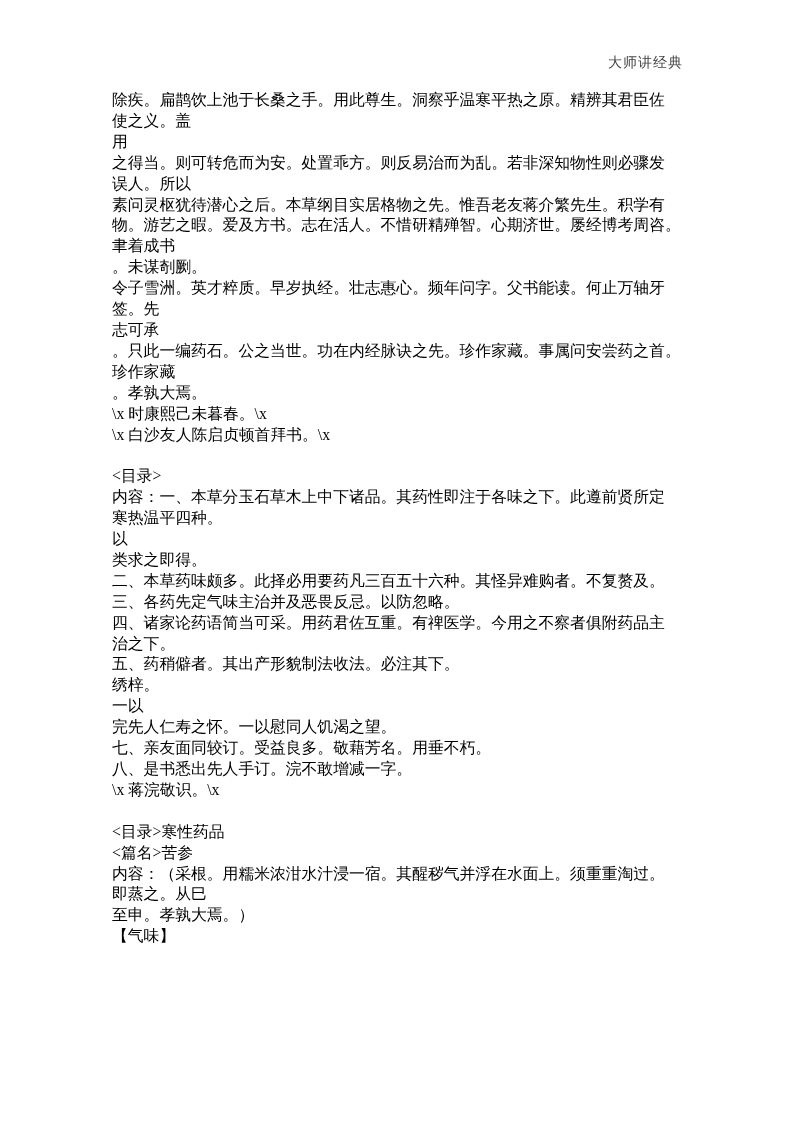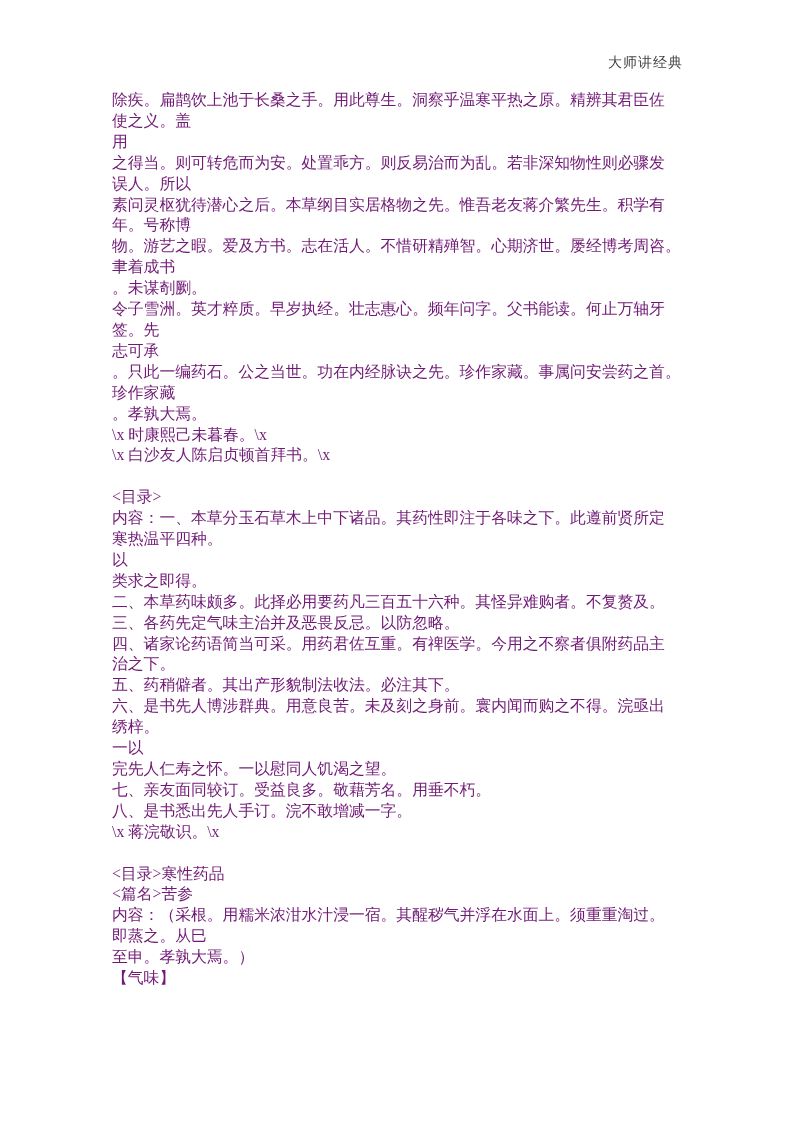--- a/index.html
+++ b/index.html
@@ -25,21 +25,21 @@
     font-size: 14px;
     line-height: 16px;
     color: #454545;
     letter-spacing: 1px;
   }
   .doc-body {
     position: absolute;
     top: 90px;
     left: 112px;
     width: 578px;
-    color: #701a75;
+    color: #000000;
   }
   .doc-body .line {
     font-size: 15.8px;
     line-height: 20.9px;
     min-height: 20.9px;
     white-space: pre-wrap;
     letter-spacing: 0;
   }
 </style>
 </head>
@@ -49,21 +49,20 @@
   <div class="page-header">
     <span>大师讲经典</span>
   </div>
   <div class="doc-body">
       <div class="line">除疾。扁鹊饮上池于长桑之手。用此尊生。洞察乎温寒平热之原。精辨其君臣佐</div>
       <div class="line">使之义。盖</div>
       <div class="line">用</div>
       <div class="line">之得当。则可转危而为安。处置乖方。则反易治而为乱。若非深知物性则必骤发</div>
       <div class="line">误人。所以</div>
       <div class="line">素问灵枢犹待潜心之后。本草纲目实居格物之先。惟吾老友蒋介繁先生。积学有</div>
-      <div class="line">年。号称博</div>
       <div class="line">物。游艺之暇。爱及方书。志在活人。不惜研精殚智。心期济世。屡经博考周咨。</div>
       <div class="line">聿着成书</div>
       <div class="line">。未谋剞劂。</div>
       <div class="line">令子雪洲。英才粹质。早岁执经。壮志惠心。频年问字。父书能读。何止万轴牙</div>
       <div class="line">签。先</div>
       <div class="line">志可承</div>
       <div class="line">。只此一编药石。公之当世。功在内经脉诀之先。珍作家藏。事属问安尝药之首。</div>
       <div class="line">珍作家藏</div>
       <div class="line">。孝孰大焉。</div>
       <div class="line">\x 时康熙己未暮春。\x</div>
@@ -72,21 +71,20 @@
       <div class="line">&lt;目录&gt;</div>
       <div class="line">内容：一、本草分玉石草木上中下诸品。其药性即注于各味之下。此遵前贤所定</div>
       <div class="line">寒热温平四种。</div>
       <div class="line">以</div>
       <div class="line">类求之即得。</div>
       <div class="line">二、本草药味颇多。此择必用要药凡三百五十六种。其怪异难购者。不复赘及。</div>
       <div class="line">三、各药先定气味主治并及恶畏反忌。以防忽略。</div>
       <div class="line">四、诸家论药语简当可采。用药君佐互重。有禆医学。今用之不察者俱附药品主</div>
       <div class="line">治之下。</div>
       <div class="line">五、药稍僻者。其出产形貌制法收法。必注其下。</div>
-      <div class="line">六、是书先人博涉群典。用意良苦。未及刻之身前。寰内闻而购之不得。浣亟出</div>
       <div class="line">绣梓。</div>
       <div class="line">一以</div>
       <div class="line">完先人仁寿之怀。一以慰同人饥渴之望。</div>
       <div class="line">七、亲友面同较订。受益良多。敬藉芳名。用垂不朽。</div>
       <div class="line">八、是书悉出先人手订。浣不敢增减一字。</div>
       <div class="line">\x 蒋浣敬识。\x</div>
       <div class="line"></div>
       <div class="line">&lt;目录&gt;寒性药品</div>
       <div class="line">&lt;篇名&gt;苦参</div>
       <div class="line">内容：（采根。用糯米浓泔水汁浸一宿。其醒秽气并浮在水面上。须重重淘过。</div>

